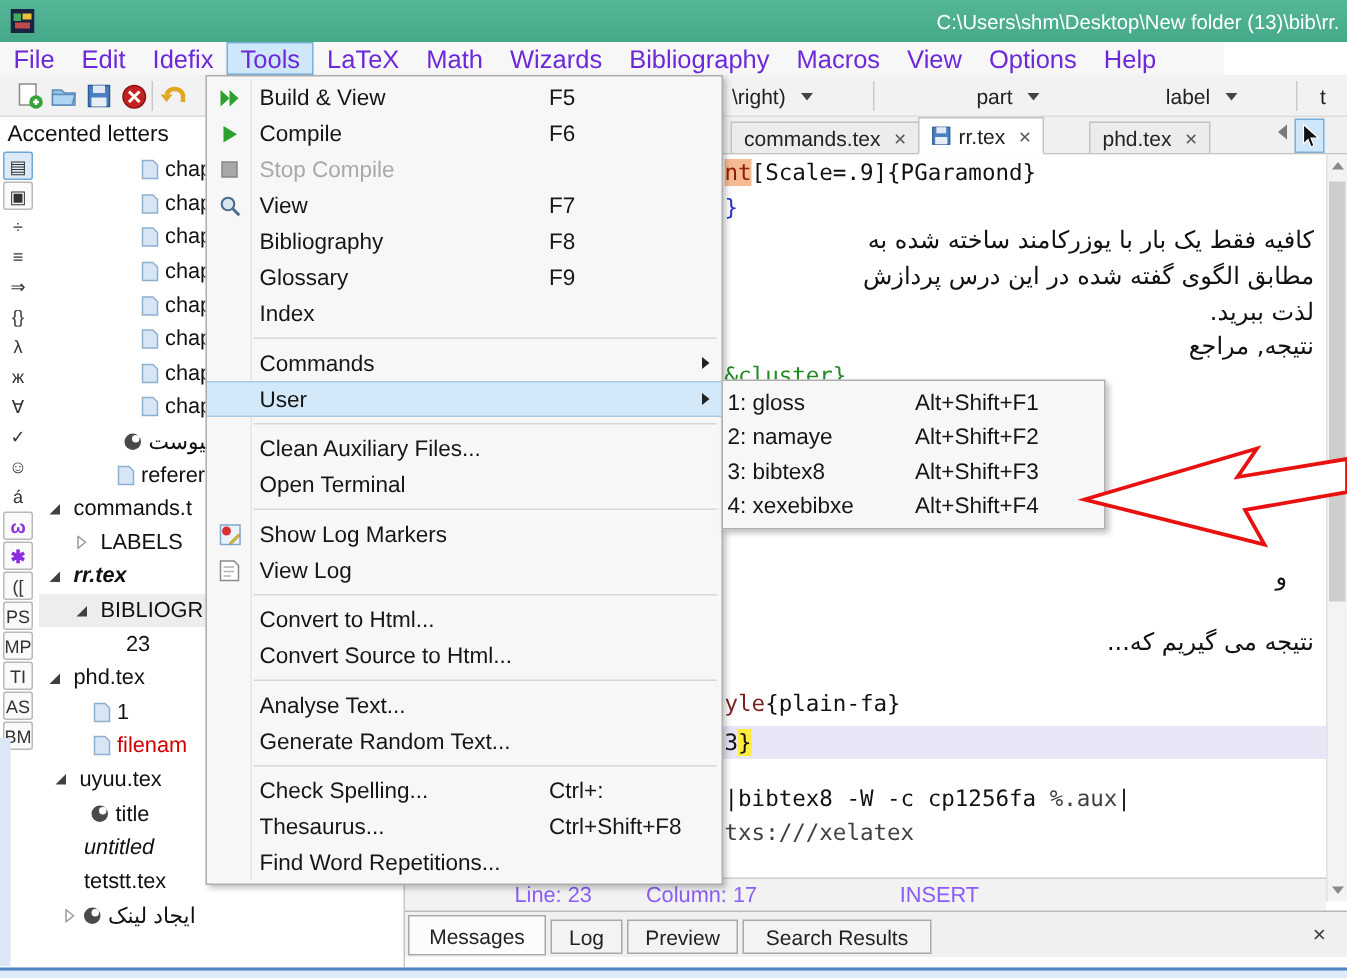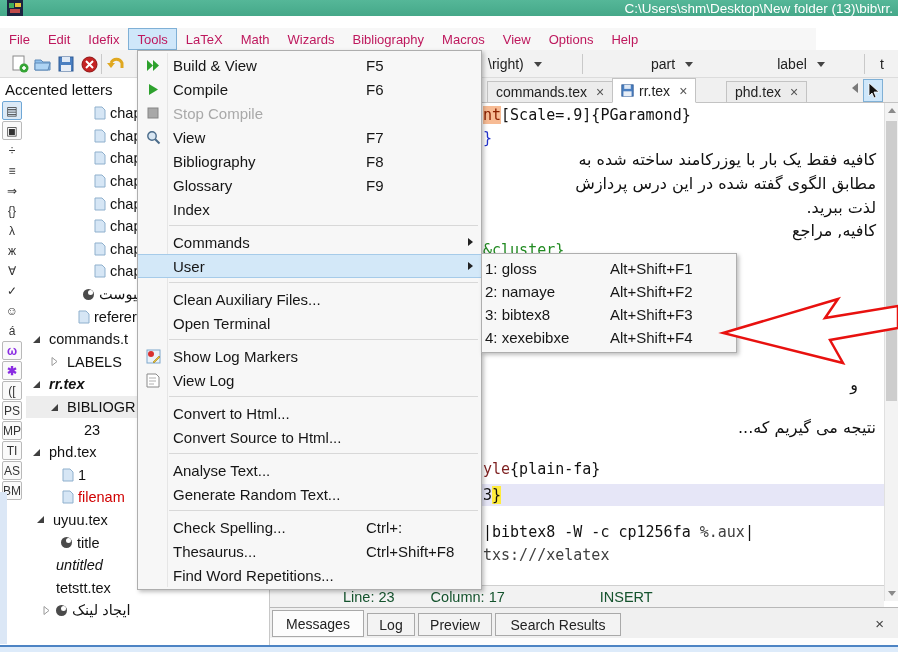--- a/index.html
+++ b/index.html
@@ -1,28 +1,28 @@
 <!DOCTYPE html>
 <html><head>
 <meta charset="utf-8">
 <style>
   html,body{margin:0;padding:0;}
   body{width:898px;height:652px;position:relative;overflow:hidden;background:#fff;
        font-family:"Liberation Sans",sans-serif;-webkit-font-smoothing:antialiased;}
   .abs{position:absolute;}
 
   
-  #titlebar{left:0;top:0;width:898px;height:16px;background:linear-gradient(#55b798,#45a889);
+  #titlebar{left:0;top:0;width:898px;height:28px;background:linear-gradient(#55b798,#45a889);
             display:flex;align-items:center;padding:0 5px;box-sizing:border-box;color:#fff;font-size:13.5px;}
   #appicon{width:16px;height:16px;margin-left:2px;}
   #wintitle{margin-left:auto;white-space:nowrap;}
 
   
   #menubar{left:0;top:28px;width:816px;height:22px;background:#f7f7f7;display:flex;align-items:stretch;
-           font-size:13px;color:#be185d;}
+           font-size:17px;color:#6d28d9;}
   .mb-item{padding:1px 8px 0 8px;display:flex;align-items:center;border:1px solid transparent;}
   .mb-item.active{background:#cfe7fa;border:1px solid #7fb0d6;}
 
   
   #toolbar{left:0;top:50px;width:898px;height:28px;background:#f2f2f2;border-bottom:1px solid #dcdcdc;box-sizing:border-box;}
   .tbi{position:absolute;top:4px;width:20px;height:20px;display:flex;align-items:center;justify-content:center;}
   .tbsep{position:absolute;top:4px;width:1px;height:20px;background:#c9c9c9;}
   .combo{position:absolute;top:3px;height:22px;display:flex;align-items:center;font-size:14px;color:#222;}
   .combo .arr{width:0;height:0;border-left:4px solid transparent;border-right:4px solid transparent;
               border-top:5px solid #444;margin-left:10px;}
@@ -73,21 +73,21 @@
 
   
   #vscroll{left:884px;top:103px;width:14px;height:498px;background:#f3f3f3;border-left:1px solid #e0e0e0;box-sizing:border-box;}
   .sbarr{position:absolute;left:3px;width:0;height:0;border-left:4px solid transparent;border-right:4px solid transparent;}
   #sb-up{top:5px;border-bottom:5px solid #8a8a8a;}
   #sb-dn{bottom:5px;border-top:5px solid #8a8a8a;}
   #sb-thumb{position:absolute;left:1px;top:18px;width:11px;height:280px;background:#cdcdcd;}
 
   
   #statusbar{left:270px;top:585px;width:614px;height:22px;background:#f2f2f2;border-top:1px solid #cfcfcf;
-             box-sizing:border-box;display:flex;align-items:center;font-size:14.5px;color:#14532d;}
+             box-sizing:border-box;display:flex;align-items:center;font-size:14.5px;color:#8b5cf6;}
   #st-line{margin-left:73px;} #st-col{margin-left:36px;} #st-mode{margin-left:95px;}
 
   
   #bottombar{left:270px;top:607px;width:628px;height:31px;background:#f0f0f0;border-top:1px solid #b8b8b8;box-sizing:border-box;}
   .btab{position:absolute;display:flex;align-items:center;justify-content:center;font-size:14px;color:#222;
         background:#f3f3f3;border:1px solid #a9a9a9;box-sizing:border-box;height:23px;top:5px;}
   .btab.activetab{background:#fcfcfc;height:27px;top:2px;z-index:2;}
   #bp-close{position:absolute;right:14px;top:7px;font-size:15px;color:#444;}
   #belowpanel{left:270px;top:638px;width:628px;height:8px;background:#fdfdfd;}
   #bottomstrip{left:0;top:645px;width:898px;height:7px;background:#ddebfa;border-top:2px solid #4d84c4;box-sizing:border-box;}
@@ -389,21 +389,21 @@
   </div>
 </div>
 
 <div id="editor" class="abs">
   <div id="curline"></div>
   <div class="ln" style="left:213px;top:3px"><span class="tokenhl">nt</span><span>[Scale=.9]{PGaramond}</span></div>
   <div class="ln bluebrace" style="left:213px;top:26px">}</div>
   <div class="ln fa" style="right:8px;top:47px">کافیه فقط یک بار با یوزرکامند ساخته شده به</div>
   <div class="ln fa" style="right:8px;top:71px">مطابق الگوی گفته شده در این درس پردازش</div>
   <div class="ln fa" style="right:8px;top:95px">لذت ببرید.</div>
-  <div class="ln fa" style="right:8px;top:118px">کافیه, مراجع</div>
+  <div class="ln fa" style="right:8px;top:118px">نتیجه, مراجع</div>
   <div class="ln greentok" style="left:213px;top:138px">&amp;cluster}</div>
   <div class="ln fa" style="right:26px;top:272px">و</div>
   <div class="ln fa" style="right:8px;top:315px">نتیجه می گیریم که...</div>
   <div class="ln" style="left:213px;top:357px"><span class="cmdred">yle</span><span>{plain-fa}</span></div>
   <div class="ln" style="left:213px;top:383px"><span>3</span><span class="yellowbrace">}</span></div>
   <div class="ln" style="left:213px;top:420px"><span>|bibtex8 -W -c cp1256fa </span><span class="graytok">%.aux</span><span>|</span></div>
   <div class="ln graytok" style="left:213px;top:443px">txs:///xelatex</div>
 </div>
 
 <div id="vscroll" class="abs">

